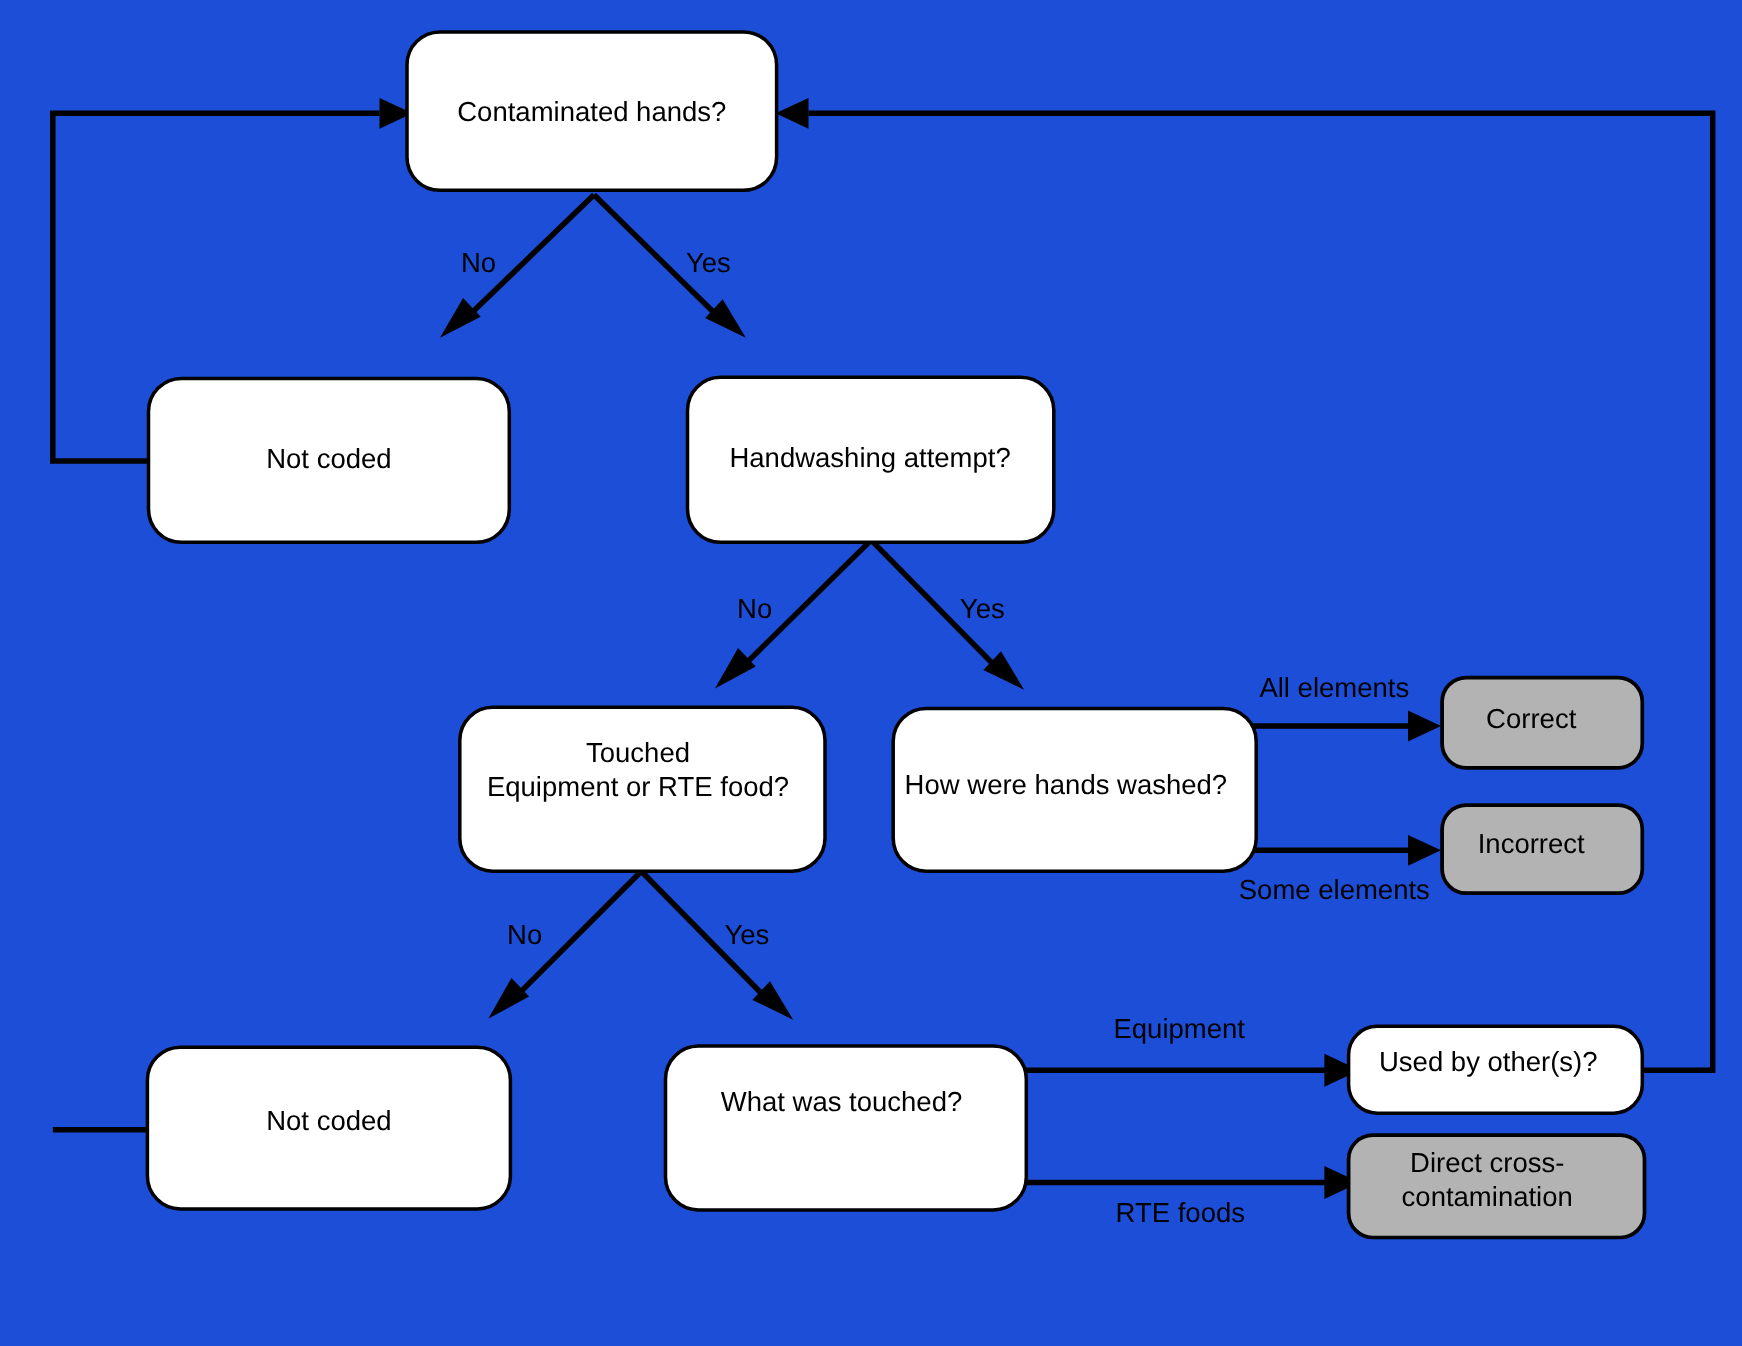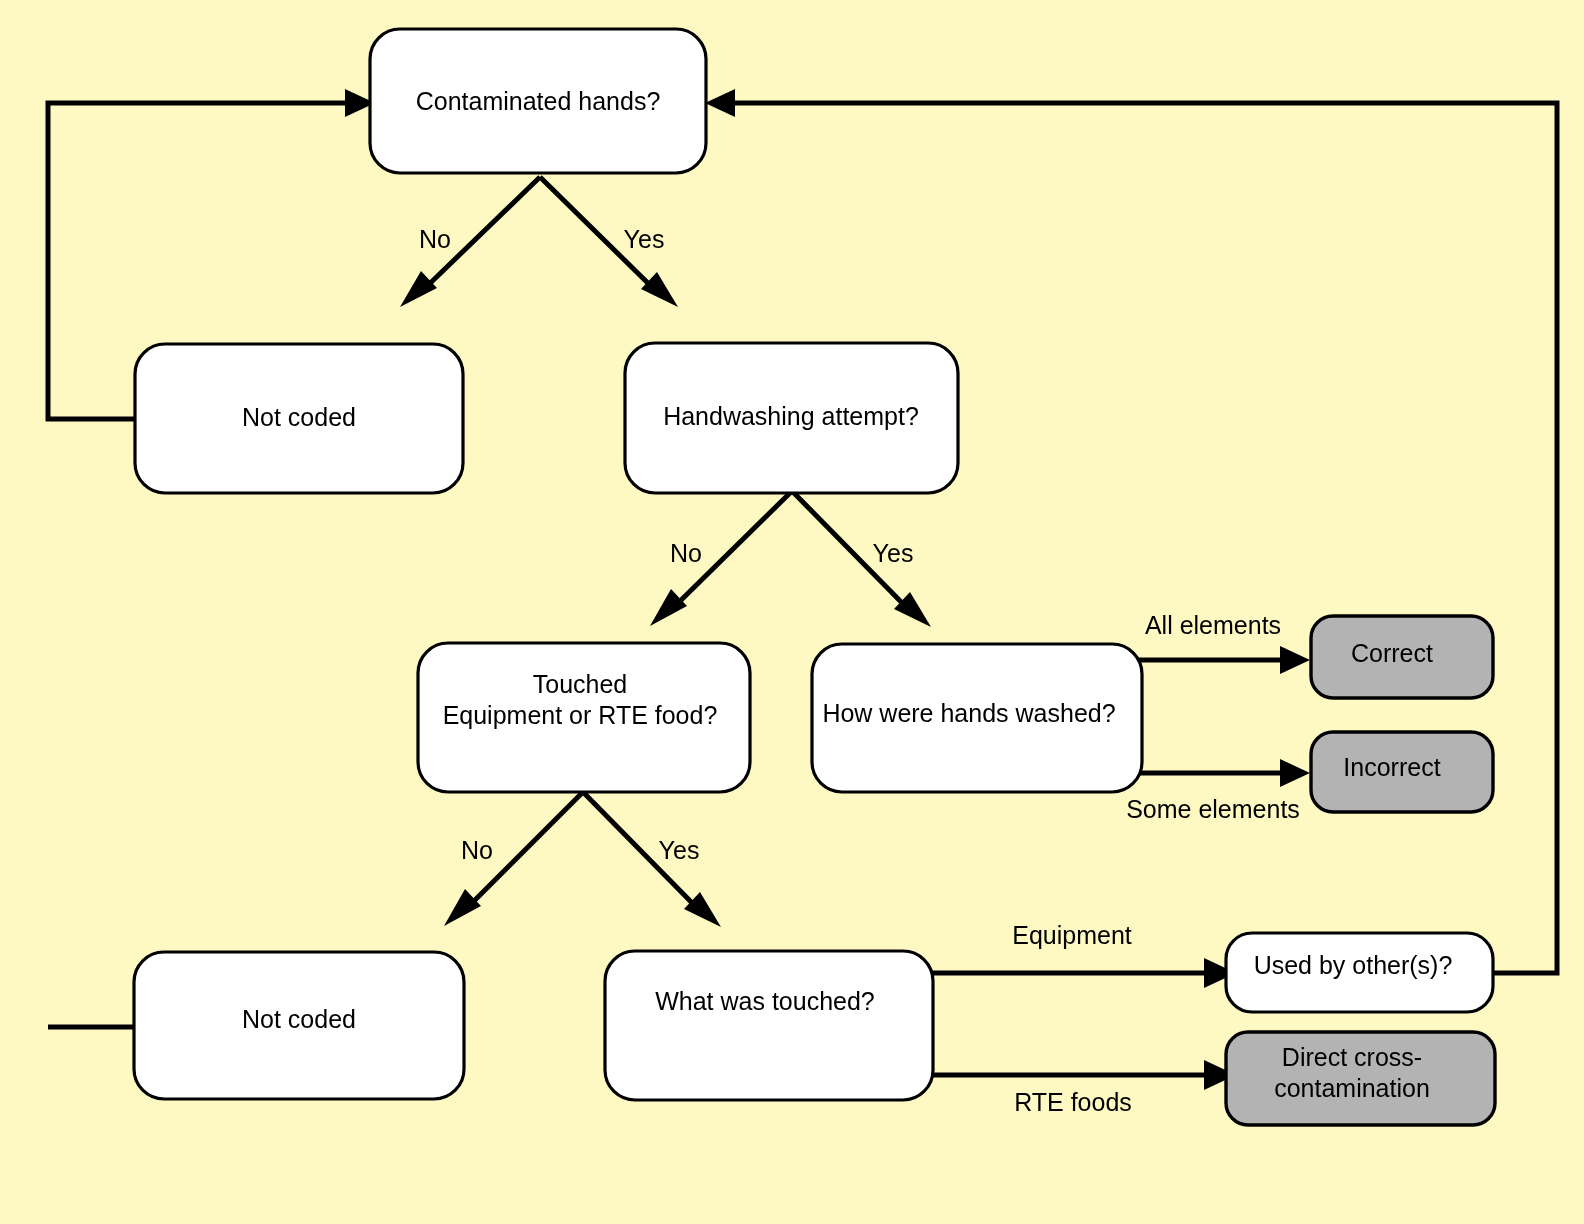--- a/index.html
+++ b/index.html
@@ -9,21 +9,21 @@
     background: #ffffff;
   }
   body {
     font-family: "Liberation Sans", sans-serif;
     color: #000000;
   }
   #canvas {
     position: relative;
     width: 1584px;
     height: 1224px;
-    background: #fef9c3;
+    background: #1d4ed8;
     overflow: hidden;
   }
   svg.flow {
     position: absolute;
     top: 0;
     left: 0;
     width: 1584px;
     height: 1224px;
   }
   .node-rect {

